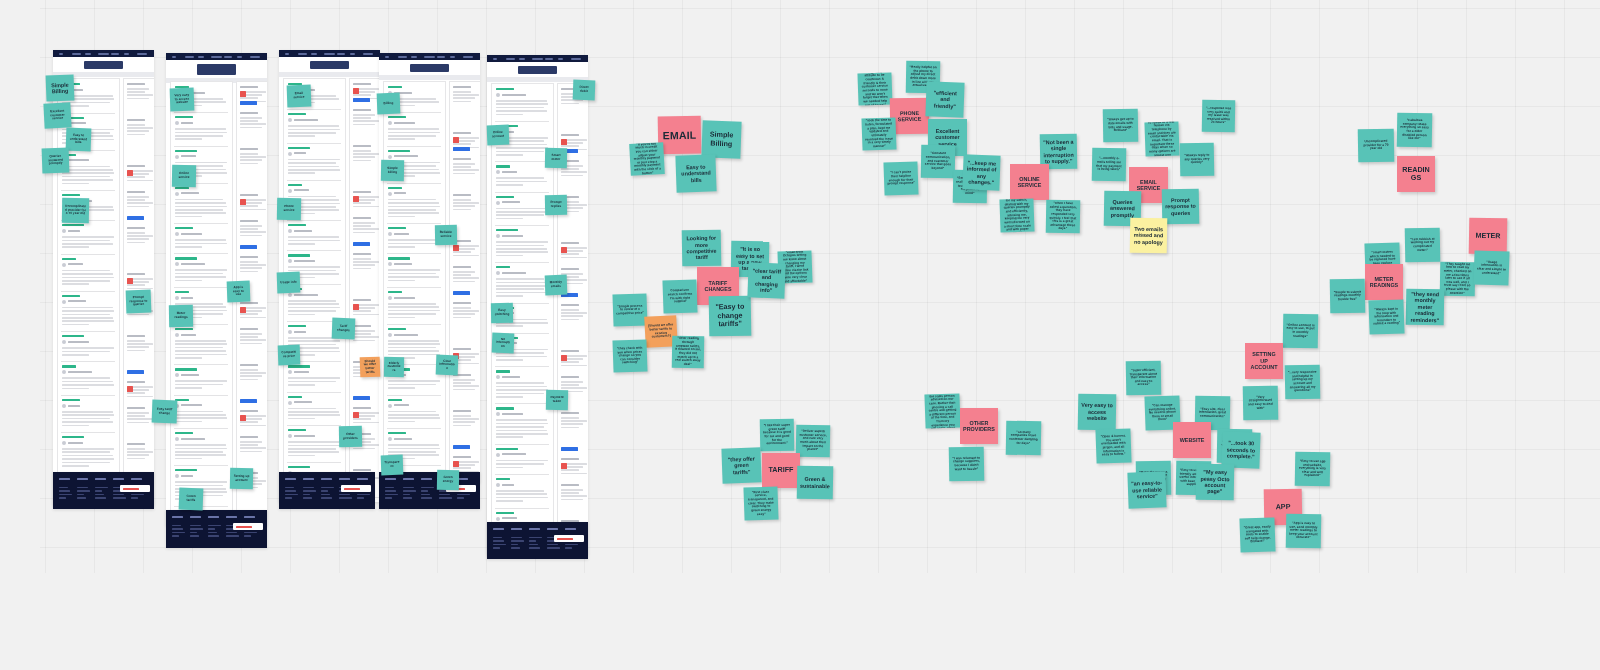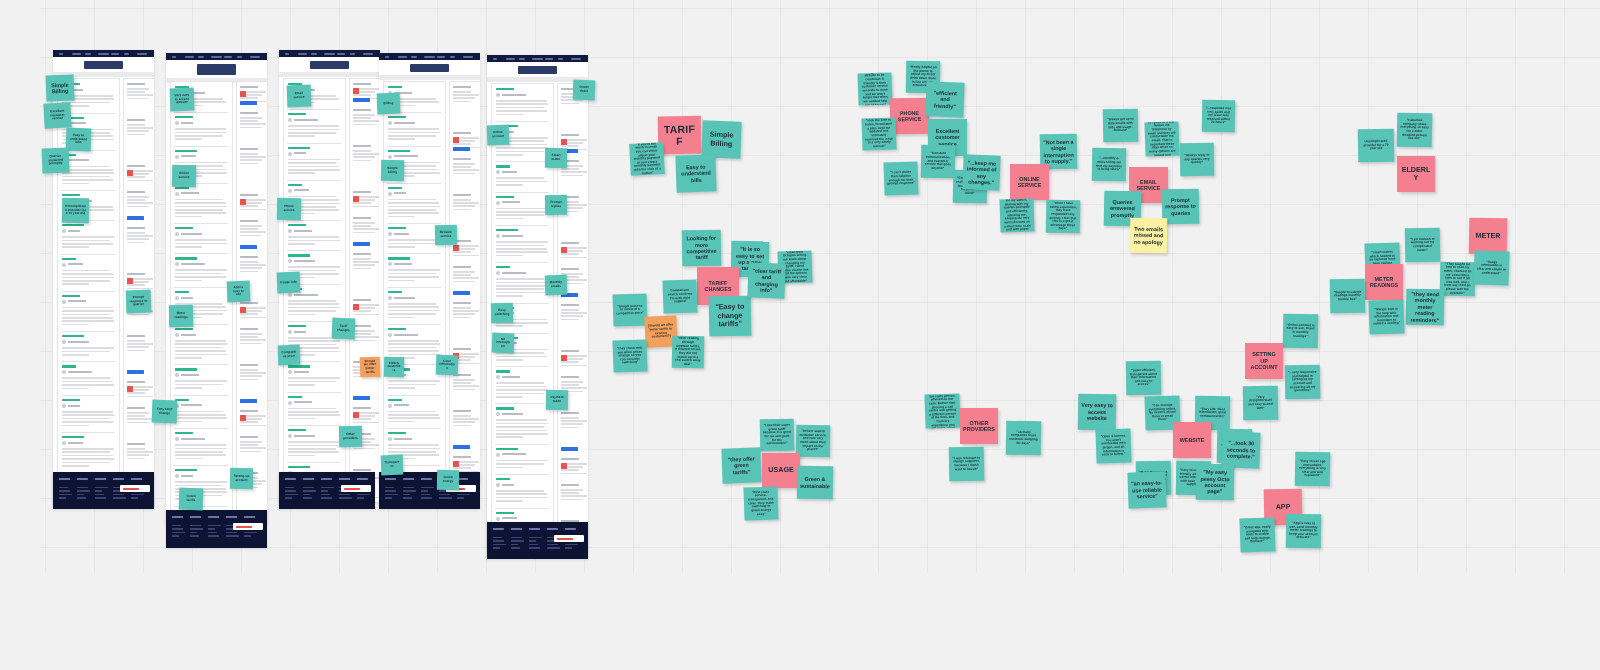--- a/index.html
+++ b/index.html
@@ -1245,21 +1245,21 @@
       <div class="note teal tiny" style="left: 492px; top: 333px; width: 22px; height: 20px; transform: rotate(2deg);">
         <span>No interruption</span>
       </div>
       <div class="note teal tiny" style="left: 278px; top: 345px; width: 22px; height: 20px; transform: rotate(-2deg);">
         <span>Competitive price</span>
       </div>
     </div>
   <div id="clusters-layer">
       <div style="position: absolute; inset: 0px;">
         <div class="note pink big" style="left: 658px; top: 116px; width: 43px; height: 38px; transform: rotate(-1deg);">
-          <span>TARIFF</span>
+          <span>EMAIL</span>
         </div>
         <div class="note teal med" style="left: 702px; top: 121px; width: 39px; height: 37px; transform: rotate(2deg);">
           <span>Simple Billing</span>
         </div>
         <div class="note teal small" style="left: 676px; top: 155px; width: 40px; height: 37px; transform: rotate(-2deg);">
           <span>Easy to understand bills</span>
         </div>
         <div class="note teal tiny" style="left: 630px; top: 143px; width: 34px; height: 32px; transform: rotate(-3deg);">
           <span>"If you're too much in credit you can either adjust your monthly payment or just stop a monthly payment with the click of a button"</span>
         </div>
@@ -1303,21 +1303,21 @@
         <div class="note teal tiny" style="left: 760px; top: 419px; width: 34px; height: 32px; transform: rotate(-1deg);">
           <span>"I like their super green tariff because it is good for me and good for the environment."</span>
         </div>
         <div class="note teal tiny" style="left: 796px; top: 425px; width: 34px; height: 32px; transform: rotate(1deg);">
           <span>"Deliver superb customer service, and care very much about their impact on the planet"</span>
         </div>
         <div class="note teal small" style="left: 722px; top: 448px; width: 39px; height: 35px; transform: rotate(-2deg);">
           <span>"they offer green tariffs"</span>
         </div>
         <div class="note pink med" style="left: 762px; top: 453px; width: 38px; height: 35px; transform: rotate(0deg);">
-          <span>USAGE</span>
+          <span>TARIFF</span>
         </div>
         <div class="note teal small" style="left: 797px; top: 466px; width: 36px; height: 33px; transform: rotate(1deg);">
           <span>Green &amp; sustainable</span>
         </div>
         <div class="note teal tiny" style="left: 744px; top: 487px; width: 34px; height: 33px; transform: rotate(-2deg);">
           <span>"First class service, transparent, and clear. They make switching to green energy easy"</span>
         </div>
       </div>
       <div style="position: absolute; inset: 0px;">
         <div class="note teal tiny" style="left: 906px; top: 61px; width: 34px; height: 32px; transform: rotate(1deg);">
@@ -1395,21 +1395,21 @@
         </div>
       </div>
       <div style="position: absolute; inset: 0px;">
         <div class="note teal tiny" style="left: 1358px; top: 129px; width: 36px; height: 33px; transform: rotate(-1deg);">
           <span>Uncomplicated provider for a 70 year old</span>
         </div>
         <div class="note teal tiny" style="left: 1397px; top: 113px; width: 35px; height: 34px; transform: rotate(1deg);">
           <span>"Fabulous company! Make everything so easy for a older disabled person like me"</span>
         </div>
         <div class="note pink med" style="left: 1397px; top: 156px; width: 38px; height: 36px; transform: rotate(0deg);">
-          <span>ELDERLY</span>
+          <span>READINGS</span>
         </div>
       </div>
       <div style="position: absolute; inset: 0px;">
         <div class="note teal tiny" style="left: 1405px; top: 228px; width: 35px; height: 34px; transform: rotate(-1deg);">
           <span>"I am rubbish at working out my complicated meter."</span>
         </div>
         <div class="note pink med" style="left: 1469px; top: 218px; width: 38px; height: 36px; transform: rotate(1deg);">
           <span>METER</span>
         </div>
         <div class="note teal tiny" style="left: 1365px; top: 243px; width: 35px; height: 34px; transform: rotate(-2deg);">

